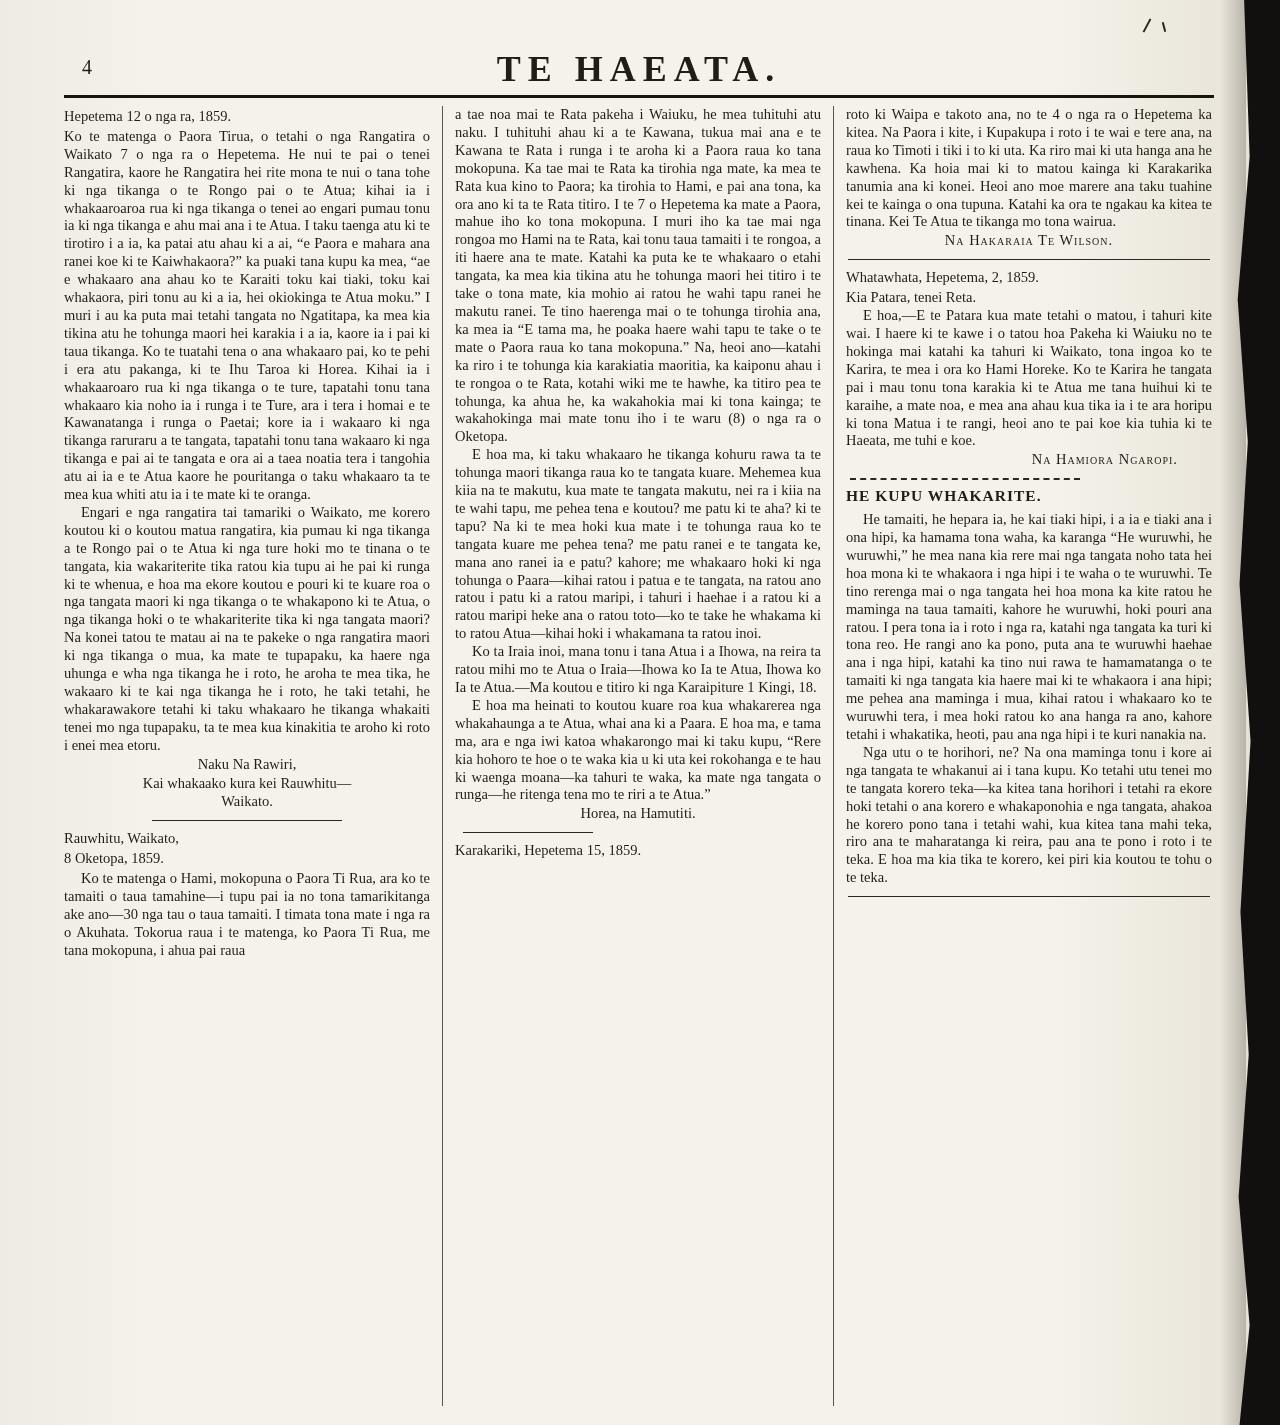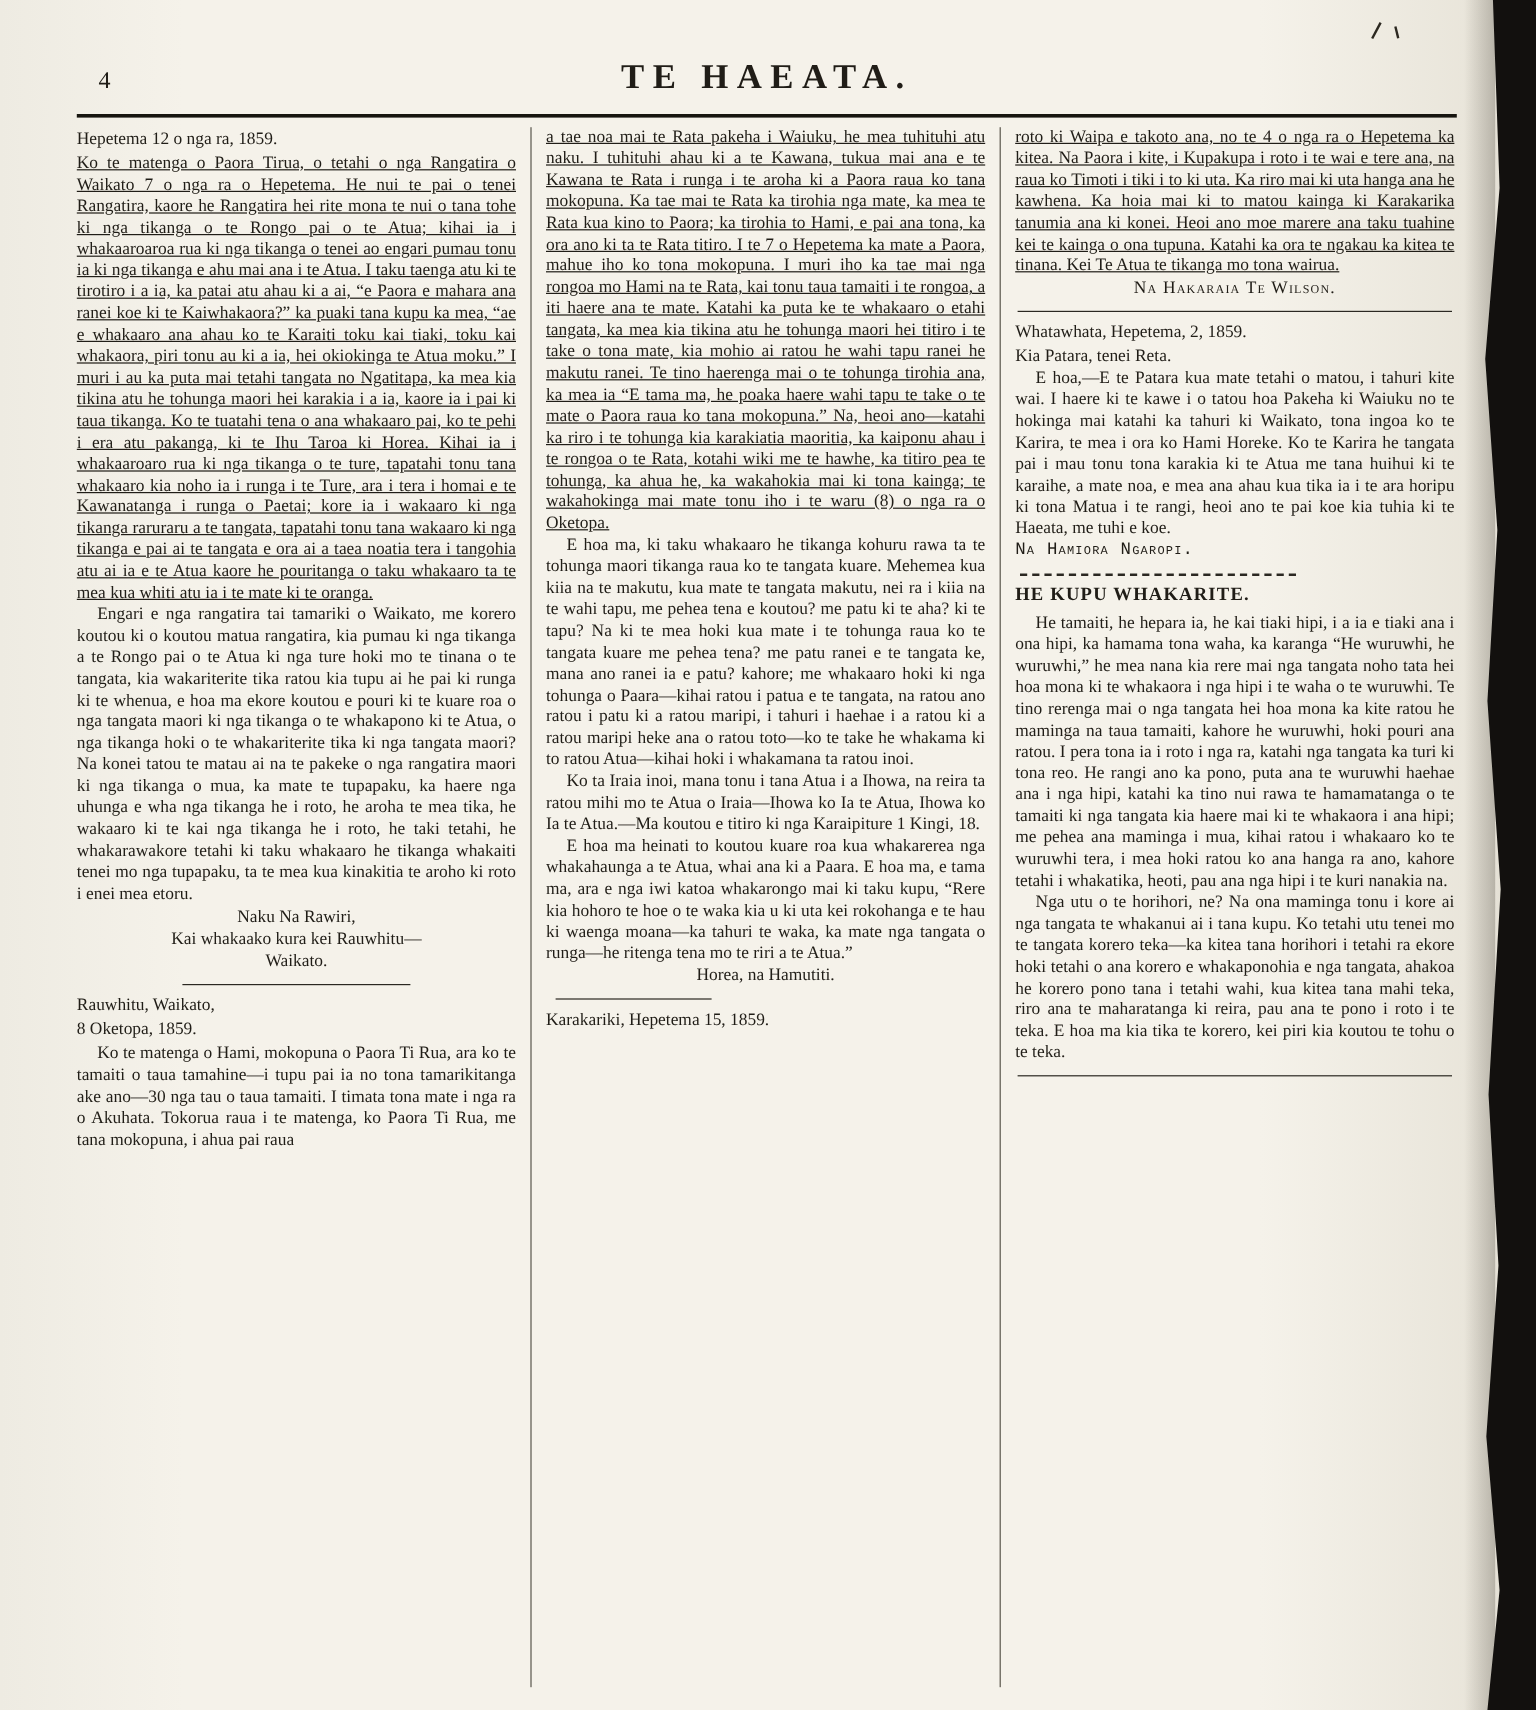--- a/index.html
+++ b/index.html
@@ -4,34 +4,34 @@
 <style>
   html,body { margin:0; padding:0; background:#888; }
   .page {
     position:relative; width:1280px; height:1425px; overflow:hidden;
     background:linear-gradient(90deg,#eeebe2 0%, #f5f2ea 12%, #f5f2ea 82%, #e8e4d9 97%, #d9d4c8 100%);
     font-family:"Liberation Serif","DejaVu Serif",serif;
     color:#201d17;
   }
   .masthead { position:absolute; top:40px; left:64px; width:1150px; height:50px; }
   .page-num { position:absolute; left:18px; top:16px; font-size:20px; }
-  .paper-title { text-align:center; font-size:29px; font-weight:bold; letter-spacing:7px; padding-top:8px; }
+  .paper-title { text-align:center; font-size:36px; font-weight:bold; letter-spacing:7px; padding-top:8px; }
   .head-rule { position:absolute; top:95px; left:64px; width:1150px; border-top:3px solid #17150f; }
 
   .cols { position:absolute; top:106px; left:64px; width:1150px; display:flex; }
   .col { width:366px; font-size:14.5px; line-height:17.9px; text-align:justify; }
   .vrule { width:1px; background:#5a564d; margin:0 12px; height:1300px; }
 
   .col p { margin:0; text-indent:17px; }
-  .col p.noindent { text-indent:0;text-decoration:underline; }
+  .col p.noindent { text-indent:0; }
   .dateline { text-align:left; text-indent:0 !important; margin:2px 0 2px; }
   .salutation { text-indent:0 !important; }
   .sig { text-align:center; text-indent:0 !important; margin:1px 0; }
   .sig.caps { font-variant:small-caps; letter-spacing:1px; }
-  .sig.right { text-align:left; padding-right:34px;font-family:Liberation Mono, monospace; }
+  .sig.right { text-align:right; padding-right:34px; }
   .big-heading { text-align:left; font-weight:bold; font-size:15.5px; letter-spacing:1px; margin:7px 0 6px; text-indent:0; }
 
   .div-center { width:190px; margin:9px auto; border-top:1px solid #2b2822; }
   .div-left   { width:130px; margin:9px 0 9px 8px; border-top:1px solid #2b2822; }
   .div-full   { margin:9px 2px; border-top:1px solid #2b2822; }
   .div-dash   { width:230px; margin:9px 0 7px 4px; border-top:2px dashed #2b2822; }
 
   .imprint { font-size:12.3px; line-height:14.8px; text-indent:10px !important; color:#2a2720; }
 
   .scan-edge {

